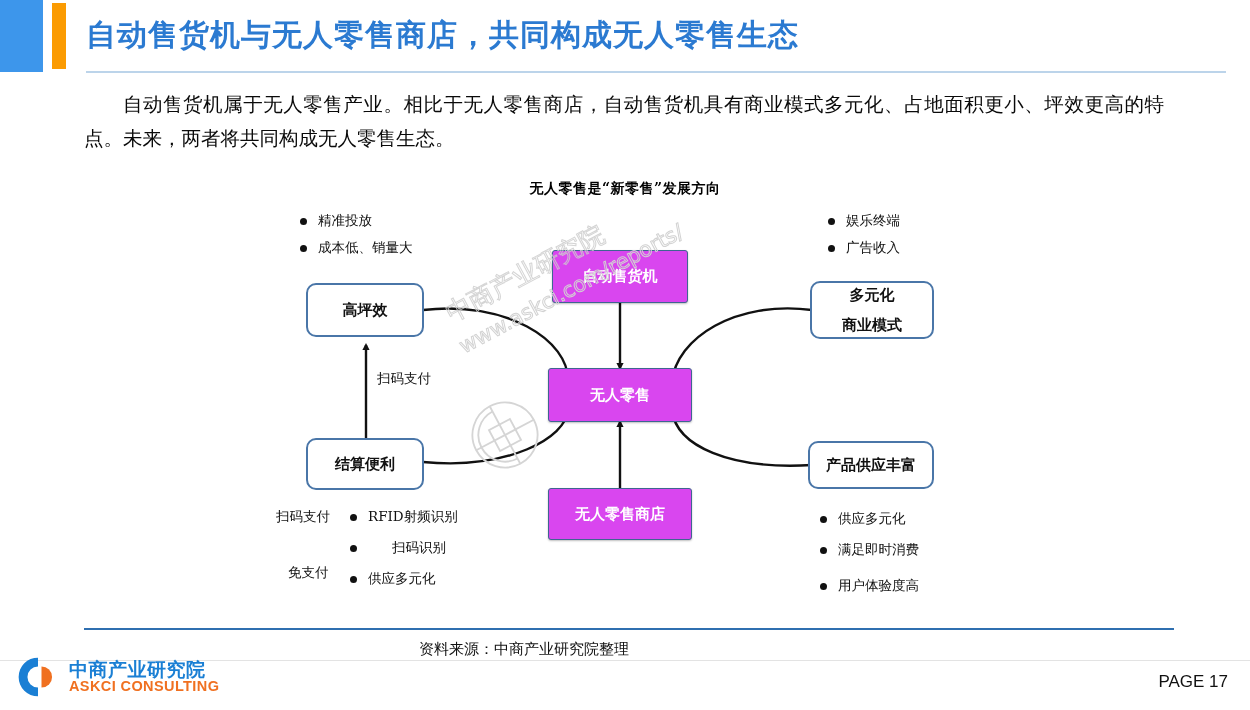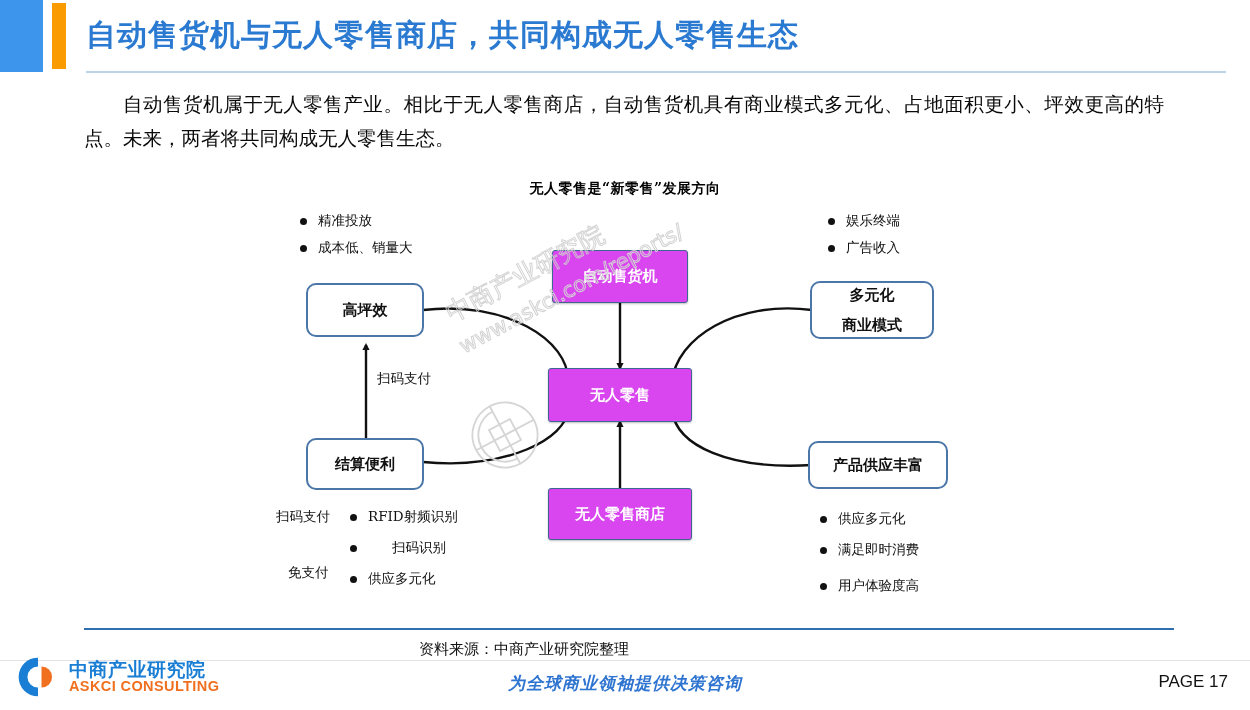--- a/index.html
+++ b/index.html
@@ -126,21 +126,21 @@
     <div class="node node-blue" style="left:552px;top:80px;width:136px;height:53px;">自动售货机</div>
     <div class="node node-blue" style="left:548px;top:198px;width:144px;height:54px;">无人零售</div>
     <div class="node node-blue" style="left:548px;top:318px;width:144px;height:52px;">无人零售商店</div>
 
     <div class="node node-white" style="left:306px;top:113px;width:118px;height:54px;">高坪效</div>
     <div class="node node-white" style="left:306px;top:268px;width:118px;height:52px;">结算便利</div>
     <div class="node node-white" style="left:810px;top:111px;width:124px;height:58px;flex-direction:column;gap:10px;">
       <span>多元化</span>
       <span>商业模式</span>
     </div>
-    <div class="node node-white" style="left:808px;top:271px;width:140px;height:48px;">产品供应丰富</div>
+    <div class="node node-white" style="left:808px;top:271px;width:126px;height:48px;">产品供应丰富</div>
 
     <div class="edge-lbl" style="left:374px;top:200px;">扫码支付</div>
 
     <div class="blist" style="left:300px;top:42px;">
       <div class="row">
         <span class="dot"></span>
         <span>精准投放</span>
       </div>
       <div class="row">
         <span class="dot"></span>
@@ -213,16 +213,15 @@
       <path d="M50 6 A44 44 0 1 0 50 94 L50 74 A24 24 0 1 1 50 26 Z" fill="#1a7fd4"></path>
       <path d="M58 26 A24 24 0 0 1 58 74 L58 50 Z" fill="#f07020"></path>
       <rect x="34" y="44" width="22" height="12" fill="#ffffff"></rect>
     </svg>
     <div class="logo-txt">
       <div class="logo-cn">中商产业研究院</div>
       <div class="logo-en">ASKCI CONSULTING</div>
     </div>
   </div>
 
-  <div class="ft-tagline">为全球商业领袖提供决策咨询</div>
   <div class="ft-page">PAGE 17</div>
 
 </div>
 
 </body></html>

